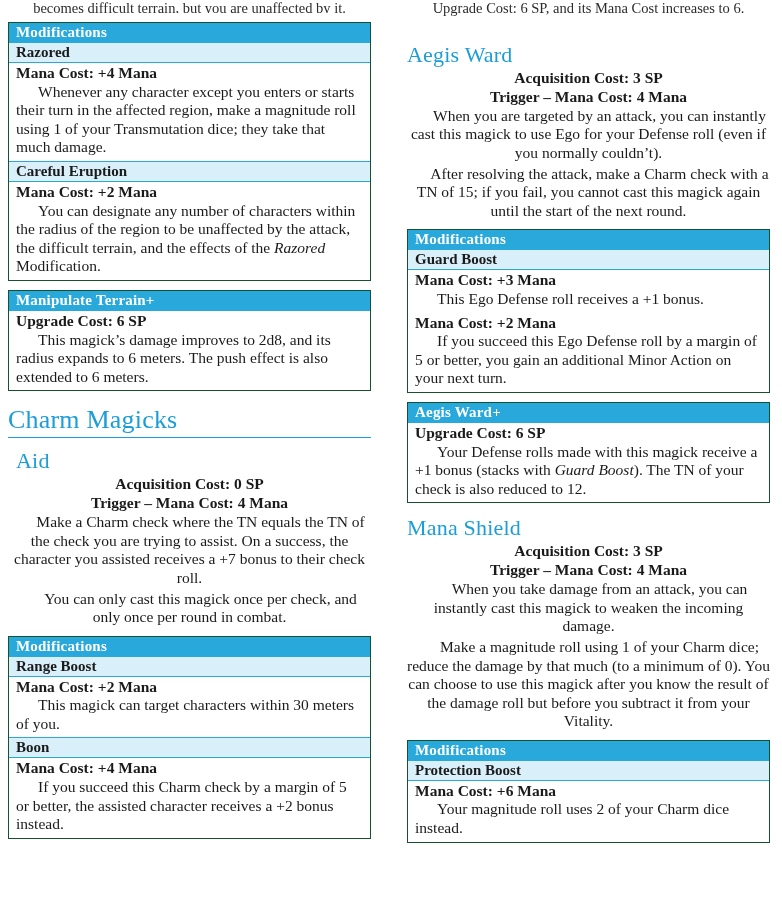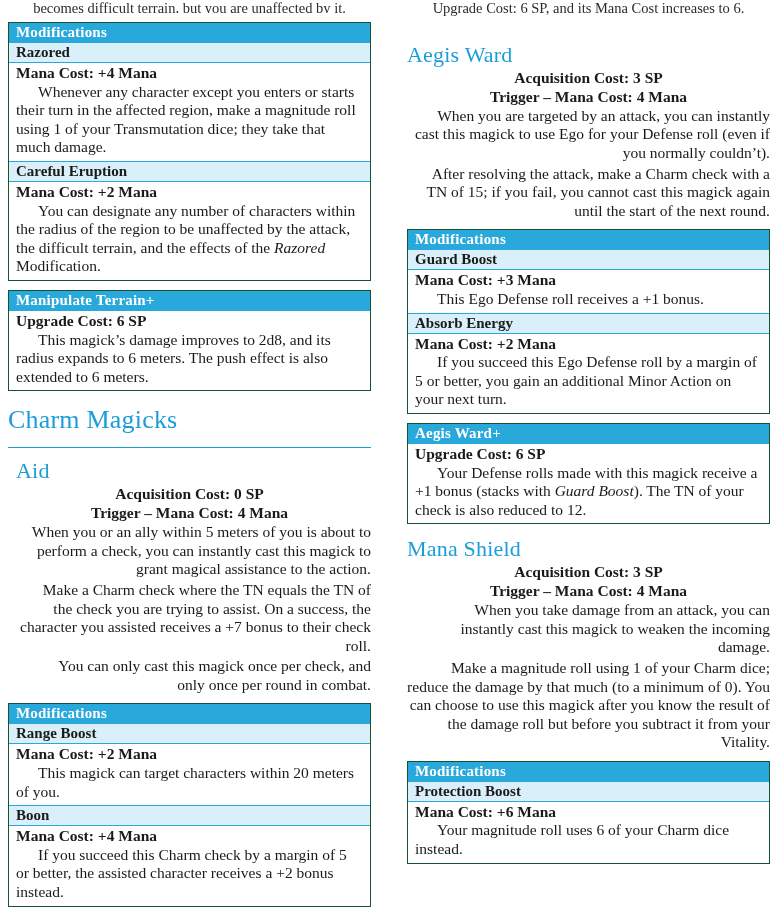--- a/index.html
+++ b/index.html
@@ -43,37 +43,37 @@
     text-align: center;
   }
   .clipped-top.two {
     height: 30px;
     white-space: normal;
   }
   p {
     margin: 0 0 2px 0;
     font-size: 15.5px;
     line-height: 1.2;
-    text-align: right;
+    text-align: center;
   }
   p.indent { text-indent: 22px; }
   .bold-line {
     font-weight: bold;
     font-size: 15.5px;
     line-height: 1.22;
     margin: 0;
     text-align: center;
   }
   .section-head {
     font-size: 26px;
     color: #1b9dd9;
     font-family: "Liberation Serif", serif;
     font-weight: normal;
     margin: 14px 0 2px 0;
-    padding-bottom: 12px;
+    padding-bottom: 2px;
     border-bottom: 1.5px solid #1b9dd9;
     letter-spacing: 0.2px;
   }
   .spell-head {
     font-size: 22px;
     color: #1b9dd9;
     font-weight: normal;
     margin: 12px 0 1px 0;
     letter-spacing: 0.2px;
   }
@@ -143,31 +143,30 @@
           <span class="cost">Upgrade Cost: 6 SP</span>
           <span class="desc">This magick’s damage improves to 2d8, and its radius expands to 6 meters. The push effect is also extended to 6 meters.</span>
         </div>
       </div>
 
       <h2 class="section-head">Charm Magicks</h2>
 
       <h3 class="spell-head first">Aid</h3>
       <div class="bold-line">Acquisition Cost: 0 SP</div>
       <div class="bold-line">Trigger – Mana Cost: 4 Mana</div>
-      <p class="indent">When you or an ally within 5 meters of you is about to perform a check, you can instantly cast this magick to grant magical assistance to the action.</p>
       <p class="indent">Make a Charm check where the TN equals the TN of the check you are trying to assist. On a success, the character you assisted receives a +7 bonus to their check roll.</p>
       <p class="indent">You can only cast this magick once per check, and only once per round in combat.</p>
 
       <div class="box">
         <div class="box-title">Modifications</div>
 
         <div class="mod-name first">Range Boost</div>
         <div class="mod-body">
           <span class="cost">Mana Cost: +2 Mana</span>
-          <span class="desc">This magick can target characters within 20 meters of you.</span>
+          <span class="desc">This magick can target characters within 30 meters of you.</span>
         </div>
 
         <div class="mod-name">Boon</div>
         <div class="mod-body">
           <span class="cost">Mana Cost: +4 Mana</span>
           <span class="desc">If you succeed this Charm check by a margin of 5 or better, the assisted character receives a +2 bonus instead.</span>
         </div>
       </div>
 
     </div>
@@ -184,21 +183,20 @@
 
       <div class="box">
         <div class="box-title">Modifications</div>
 
         <div class="mod-name first">Guard Boost</div>
         <div class="mod-body">
           <span class="cost">Mana Cost: +3 Mana</span>
           <span class="desc">This Ego Defense roll receives a +1 bonus.</span>
         </div>
 
-        <div class="mod-name">Absorb Energy</div>
         <div class="mod-body">
           <span class="cost">Mana Cost: +2 Mana</span>
           <span class="desc">If you succeed this Ego Defense roll by a margin of 5 or better, you gain an additional Minor Action on your next turn.</span>
         </div>
       </div>
 
       <div class="box">
         <div class="box-title">Aegis Ward+</div>
         <div class="mod-body">
           <span class="cost">Upgrade Cost: 6 SP</span>
@@ -210,19 +208,19 @@
       <div class="bold-line">Acquisition Cost: 3 SP</div>
       <div class="bold-line">Trigger – Mana Cost: 4 Mana</div>
       <p class="indent">When you take damage from an attack, you can instantly cast this magick to weaken the incoming damage.</p>
       <p class="indent">Make a magnitude roll using 1 of your Charm dice; reduce the damage by that much (to a minimum of 0). You can choose to use this magick after you know the result of the damage roll but before you subtract it from your Vitality.</p>
 
       <div class="box">
         <div class="box-title">Modifications</div>
         <div class="mod-name first">Protection Boost</div>
         <div class="mod-body">
           <span class="cost">Mana Cost: +6 Mana</span>
-          <span class="desc">Your magnitude roll uses 6 of your Charm dice instead.</span>
+          <span class="desc">Your magnitude roll uses 2 of your Charm dice instead.</span>
         </div>
       </div>
 
     </div>
   </div>
 </div>
 
 </body></html>

